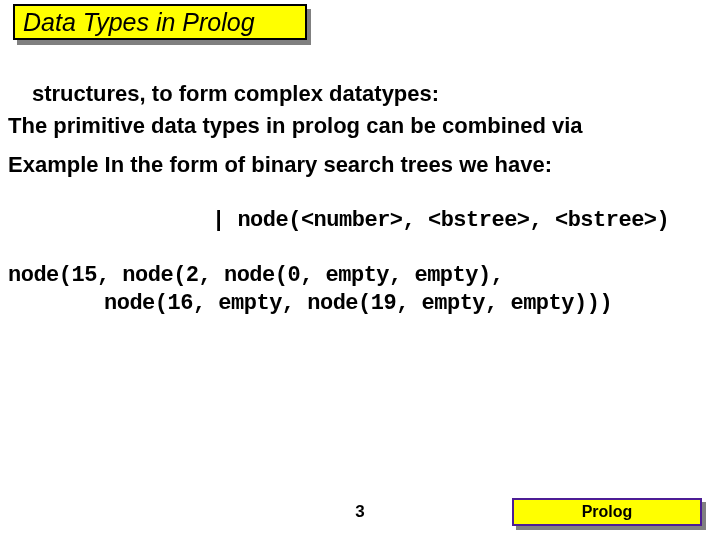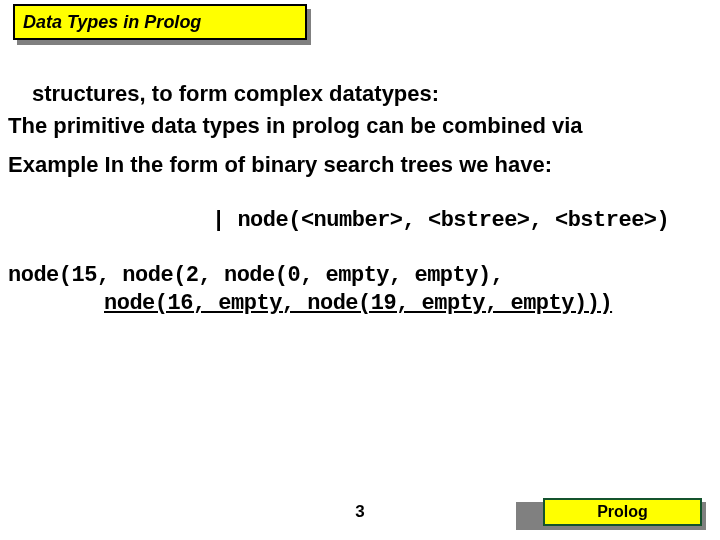--- a/index.html
+++ b/index.html
@@ -26,43 +26,43 @@
     top: 4px;
     width: 294px;
     height: 36px;
     background: #ffff00;
     border: 2px solid #000;
     display: flex;
     align-items: center;
     padding-left: 8px;
   }
   .title-box span {
-    font-size: 18px;
-    font-weight: bold;
+    font-size: 25px;
+    font-weight: normal;
     font-style: italic;
   }
   .content {
     position: absolute;
     left: 8px;
     top: 80px;
     width: 700px;
     font-size: 22px;
     line-height: 1.25;
   }
   .p1 { font-weight: bold; margin-bottom: 4px; }
   .indent1 { padding-left: 24px; }
   .mono { font-family: "Courier New", monospace; font-weight: bold; letter-spacing: -0.5px; }
   .ex { font-weight: bold; margin-top: 12px; }
   .grammar-block { margin-top: 28px; padding-left: 60px; }
   .grammar-line2 { padding-left: 144px; }
   .tree-block { margin-top: 28px; font-size: 22px; }
   .tree-l2 { padding-left: 188px; }
   .tree-l3 { padding-left: 330px; }
   .tree-l4 { padding-left: 238px; }
-  .tree-l5 { padding-left: 96px; text-decoration: underline; }
+  .tree-l5 { padding-left: 96px; }
   .footer {
     position: absolute;
     bottom: 14px;
     left: 0;
     width: 720px;
     height: 30px;
   }
   .pagenum {
     position: absolute;
     left: 0;
@@ -77,24 +77,24 @@
     right: 14px;
     bottom: -4px;
     width: 190px;
     height: 28px;
     background: #808080;
   }
   .footer-box {
     position: absolute;
     right: 18px;
     bottom: 0px;
-    width: 159px;
+    width: 190px;
     height: 28px;
     background: #ffff00;
-    border: 2px solid #14532d;
+    border: 2px solid #4c1d95;
     display: flex;
     align-items: center;
     justify-content: center;
     font-size: 16px;
     font-weight: bold;
   }
 </style>
 </head>
 <body>
 

